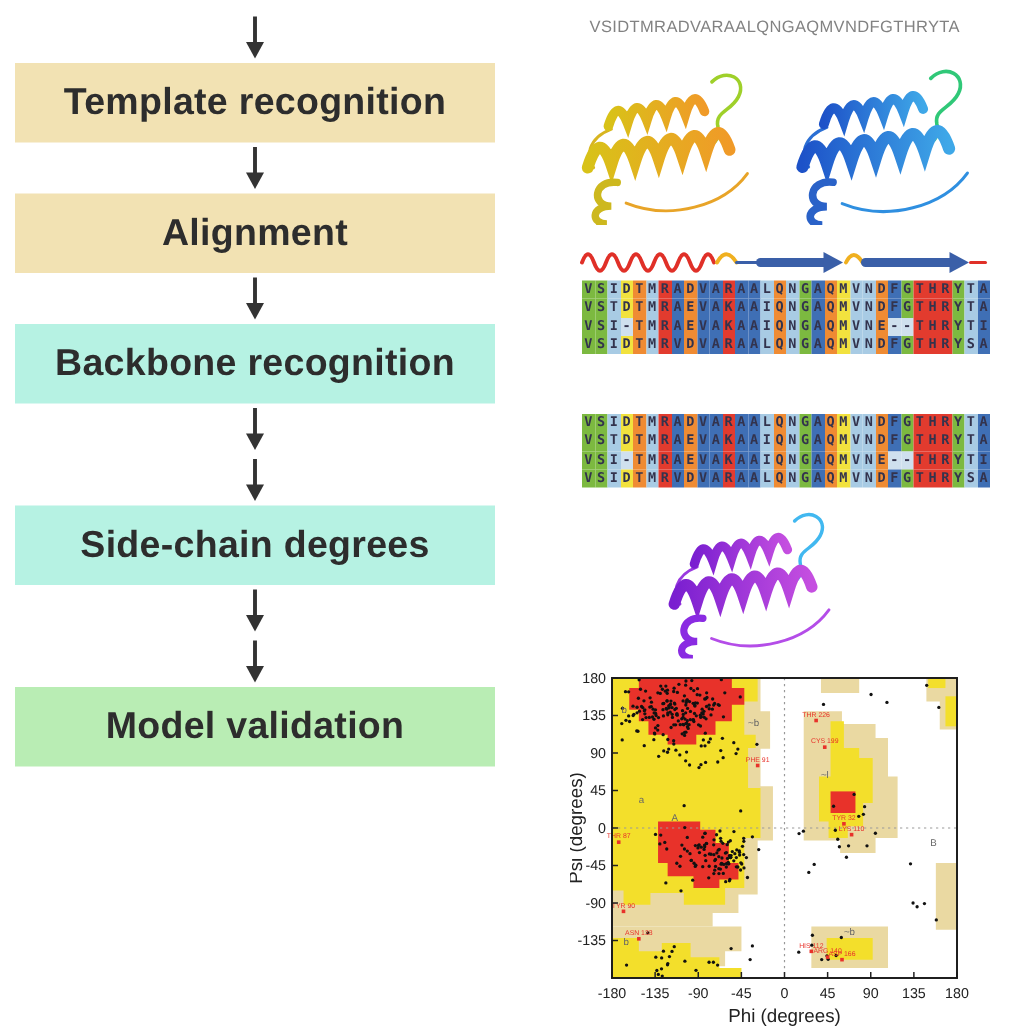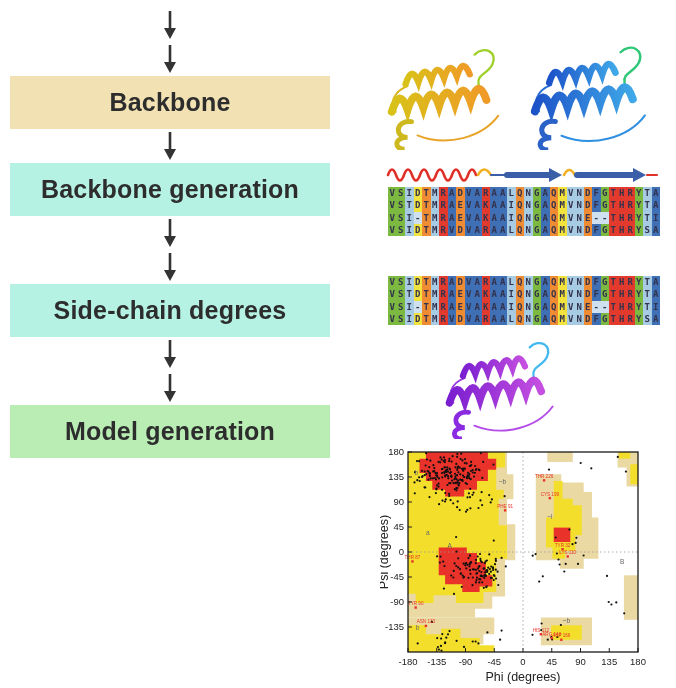--- a/index.html
+++ b/index.html
@@ -25,34 +25,35 @@
 
 <div id="canvas">
 
   <div id="flowchart">
       <div class="arrow-wrap">
         <svg width="26" height="30" viewBox="0 0 26 30">
           <line x1="13" y1="1" x2="13" y2="19" stroke="#333333" stroke-width="2.6"></line>
           <polygon points="7,18 19,18 13,29" fill="#333333"></polygon>
         </svg>
       </div>
+      <div class="step-box" style="background: rgb(242, 226, 179);">Template recognition</div>
       <div class="arrow-wrap">
         <svg width="26" height="30" viewBox="0 0 26 30">
           <line x1="13" y1="1" x2="13" y2="19" stroke="#333333" stroke-width="2.6"></line>
           <polygon points="7,18 19,18 13,29" fill="#333333"></polygon>
         </svg>
       </div>
-      <div class="step-box" style="background: rgb(242, 226, 179);">Backbone</div>
+      <div class="step-box" style="background: rgb(242, 226, 179);">Alignment</div>
       <div class="arrow-wrap">
         <svg width="26" height="30" viewBox="0 0 26 30">
           <line x1="13" y1="1" x2="13" y2="19" stroke="#333333" stroke-width="2.6"></line>
           <polygon points="7,18 19,18 13,29" fill="#333333"></polygon>
         </svg>
       </div>
-      <div class="step-box" style="background: rgb(182, 242, 227);">Backbone generation</div>
+      <div class="step-box" style="background: rgb(182, 242, 227);">Backbone recognition</div>
       <div class="arrow-wrap">
         <svg width="26" height="30" viewBox="0 0 26 30">
           <line x1="13" y1="1" x2="13" y2="19" stroke="#333333" stroke-width="2.6"></line>
           <polygon points="7,18 19,18 13,29" fill="#333333"></polygon>
         </svg>
       </div>
       <div class="arrow-wrap">
         <svg width="26" height="30" viewBox="0 0 26 30">
           <line x1="13" y1="1" x2="13" y2="19" stroke="#333333" stroke-width="2.6"></line>
           <polygon points="7,18 19,18 13,29" fill="#333333"></polygon>
@@ -64,23 +65,24 @@
           <line x1="13" y1="1" x2="13" y2="19" stroke="#333333" stroke-width="2.6"></line>
           <polygon points="7,18 19,18 13,29" fill="#333333"></polygon>
         </svg>
       </div>
       <div class="arrow-wrap">
         <svg width="26" height="30" viewBox="0 0 26 30">
           <line x1="13" y1="1" x2="13" y2="19" stroke="#333333" stroke-width="2.6"></line>
           <polygon points="7,18 19,18 13,29" fill="#333333"></polygon>
         </svg>
       </div>
-      <div class="step-box" style="background: rgb(185, 237, 180);">Model generation</div>
+      <div class="step-box" style="background: rgb(185, 237, 180);">Model validation</div>
     </div>
 
+  <div class="abs" id="target-seq">VSIDTMRADVARAALQNGAQMVNDFGTHRYTA</div>
 
   <svg class="abs" style="left:378px;top:40px" width="138" height="110" viewBox="0 0 140 110">
     <defs>
       <linearGradient id="gY" x1="0" y1="0" x2="1" y2="0">
         <stop offset="0" stop-color="#d8c218"></stop>
         <stop offset="1" stop-color="#f09a28"></stop>
       </linearGradient>
     </defs>
     <g fill="none" stroke-linecap="round">
       <path d="M98,14 c10,-10 24,-2 18,10 c-5,10 -16,10 -14,20 c2,8 -2,12 -8,14" stroke="#9fd02a" stroke-width="2.4"></path>

